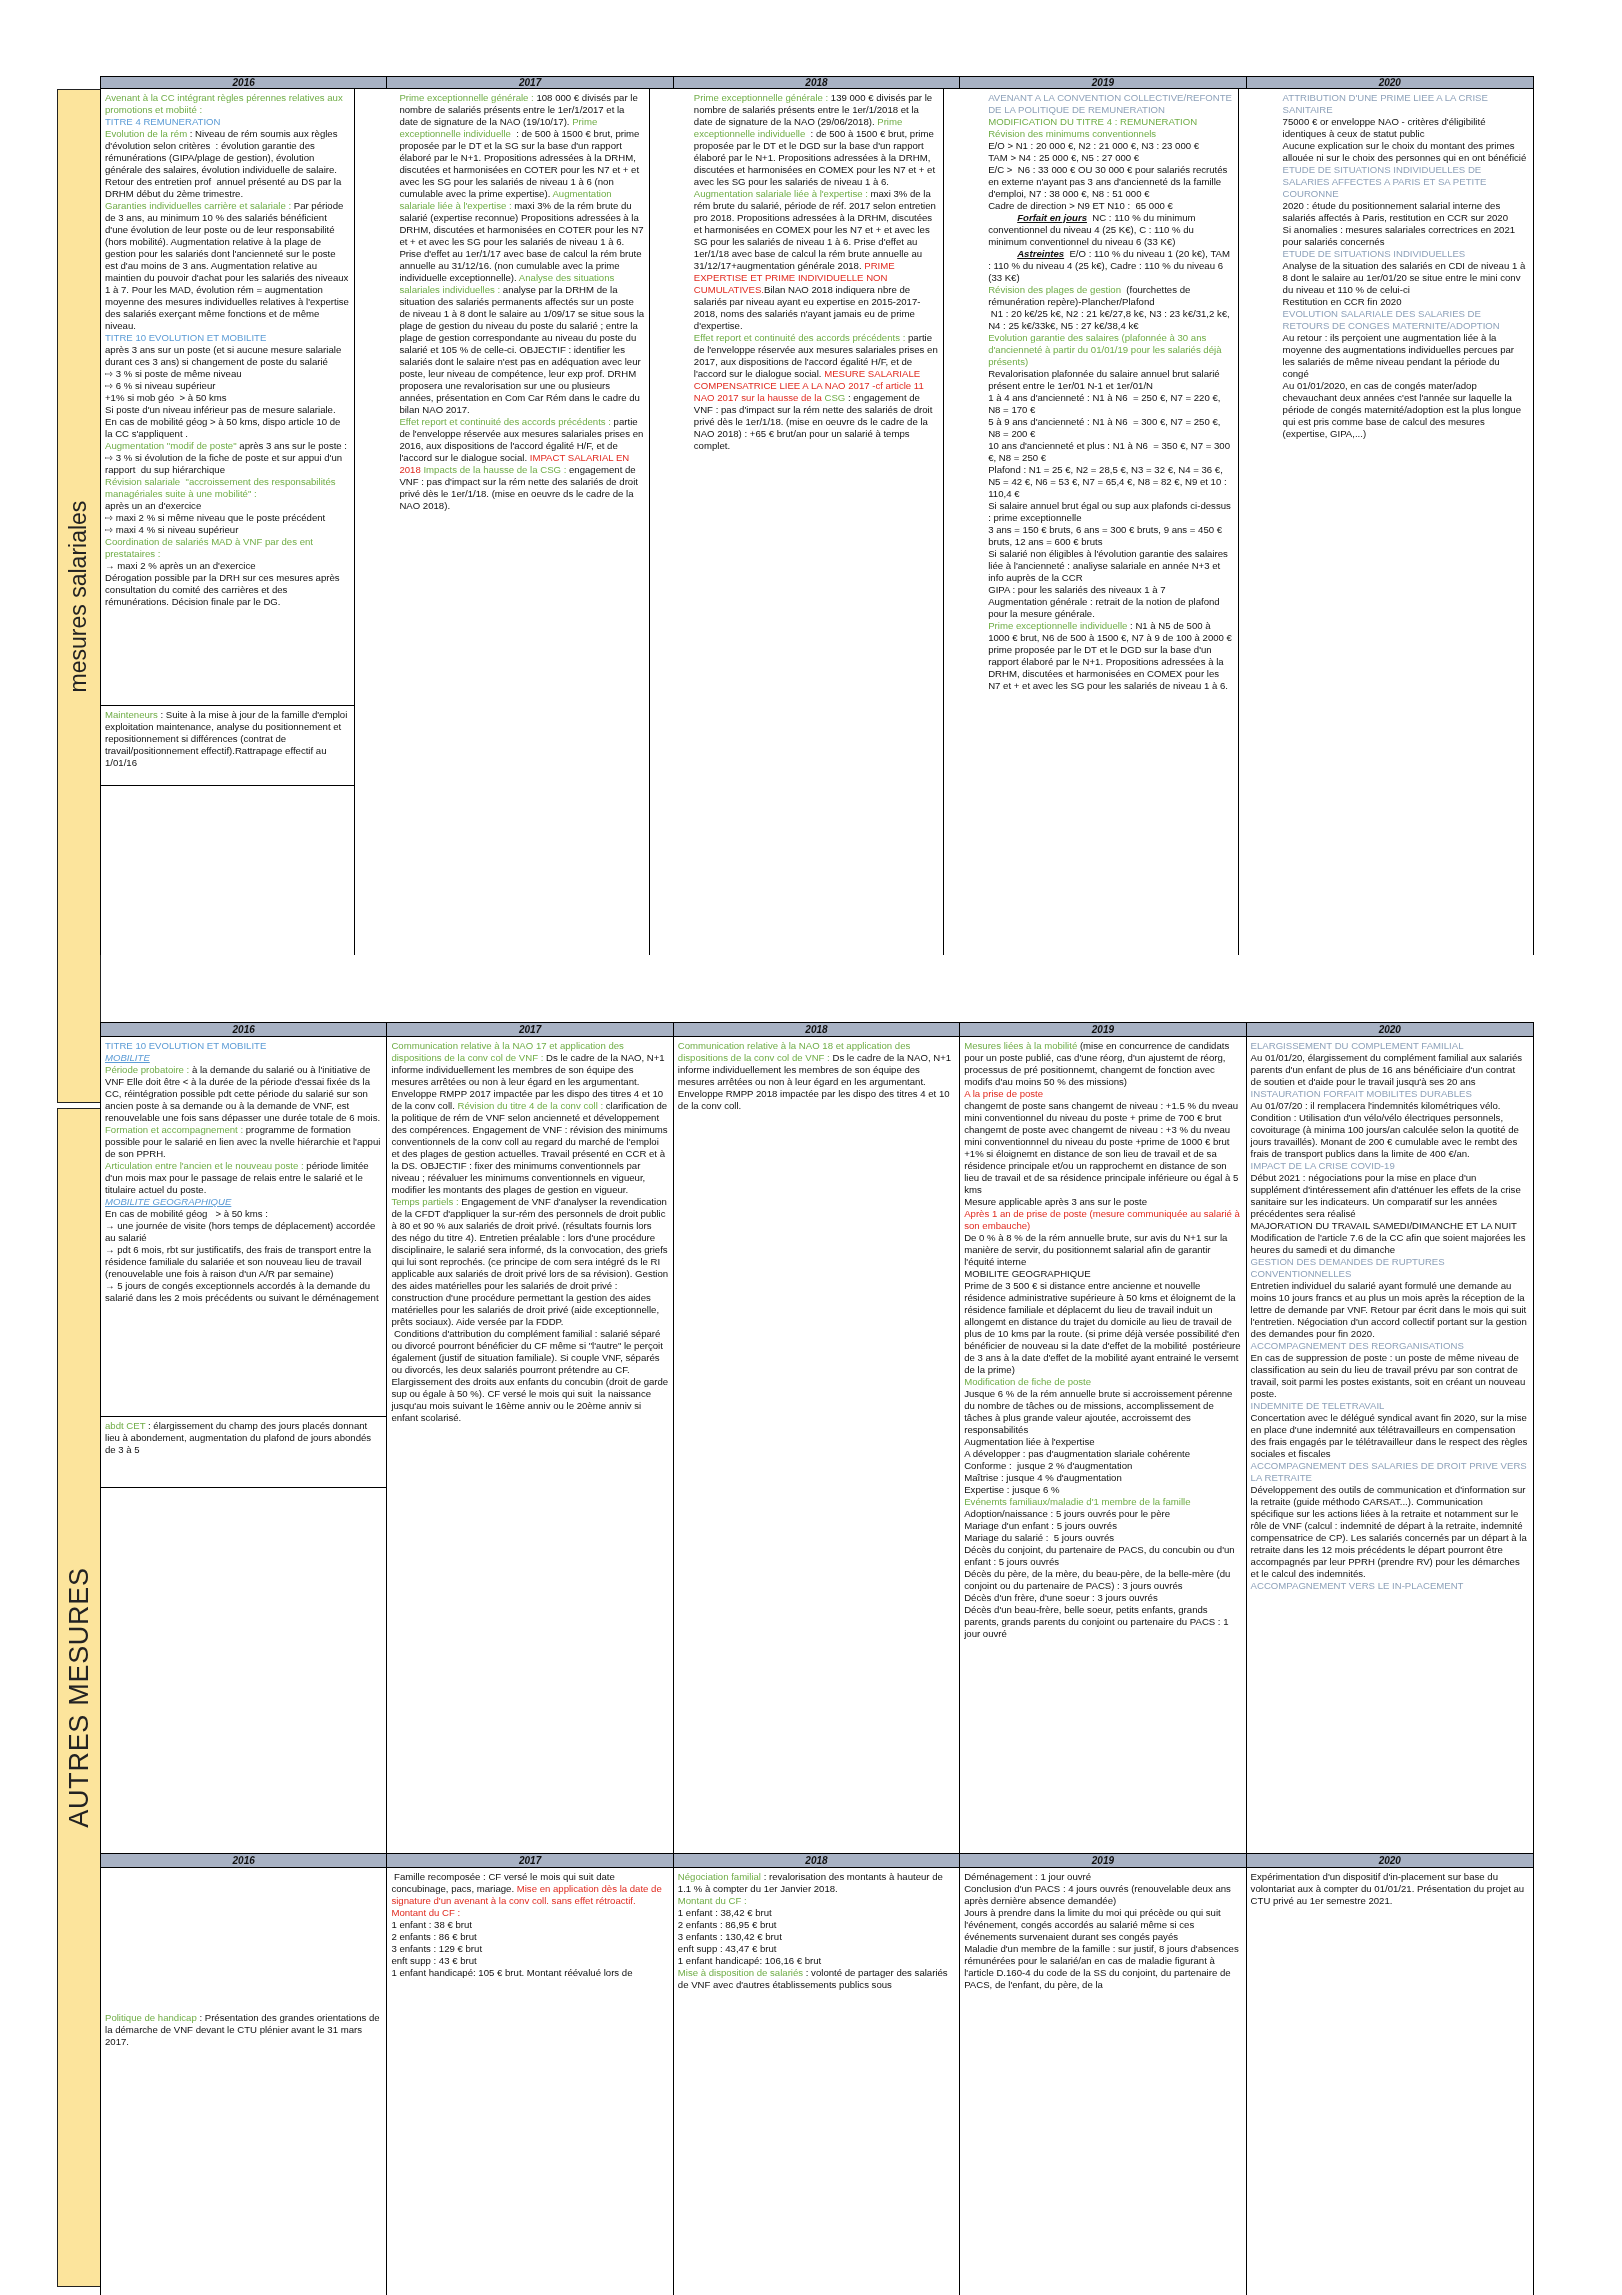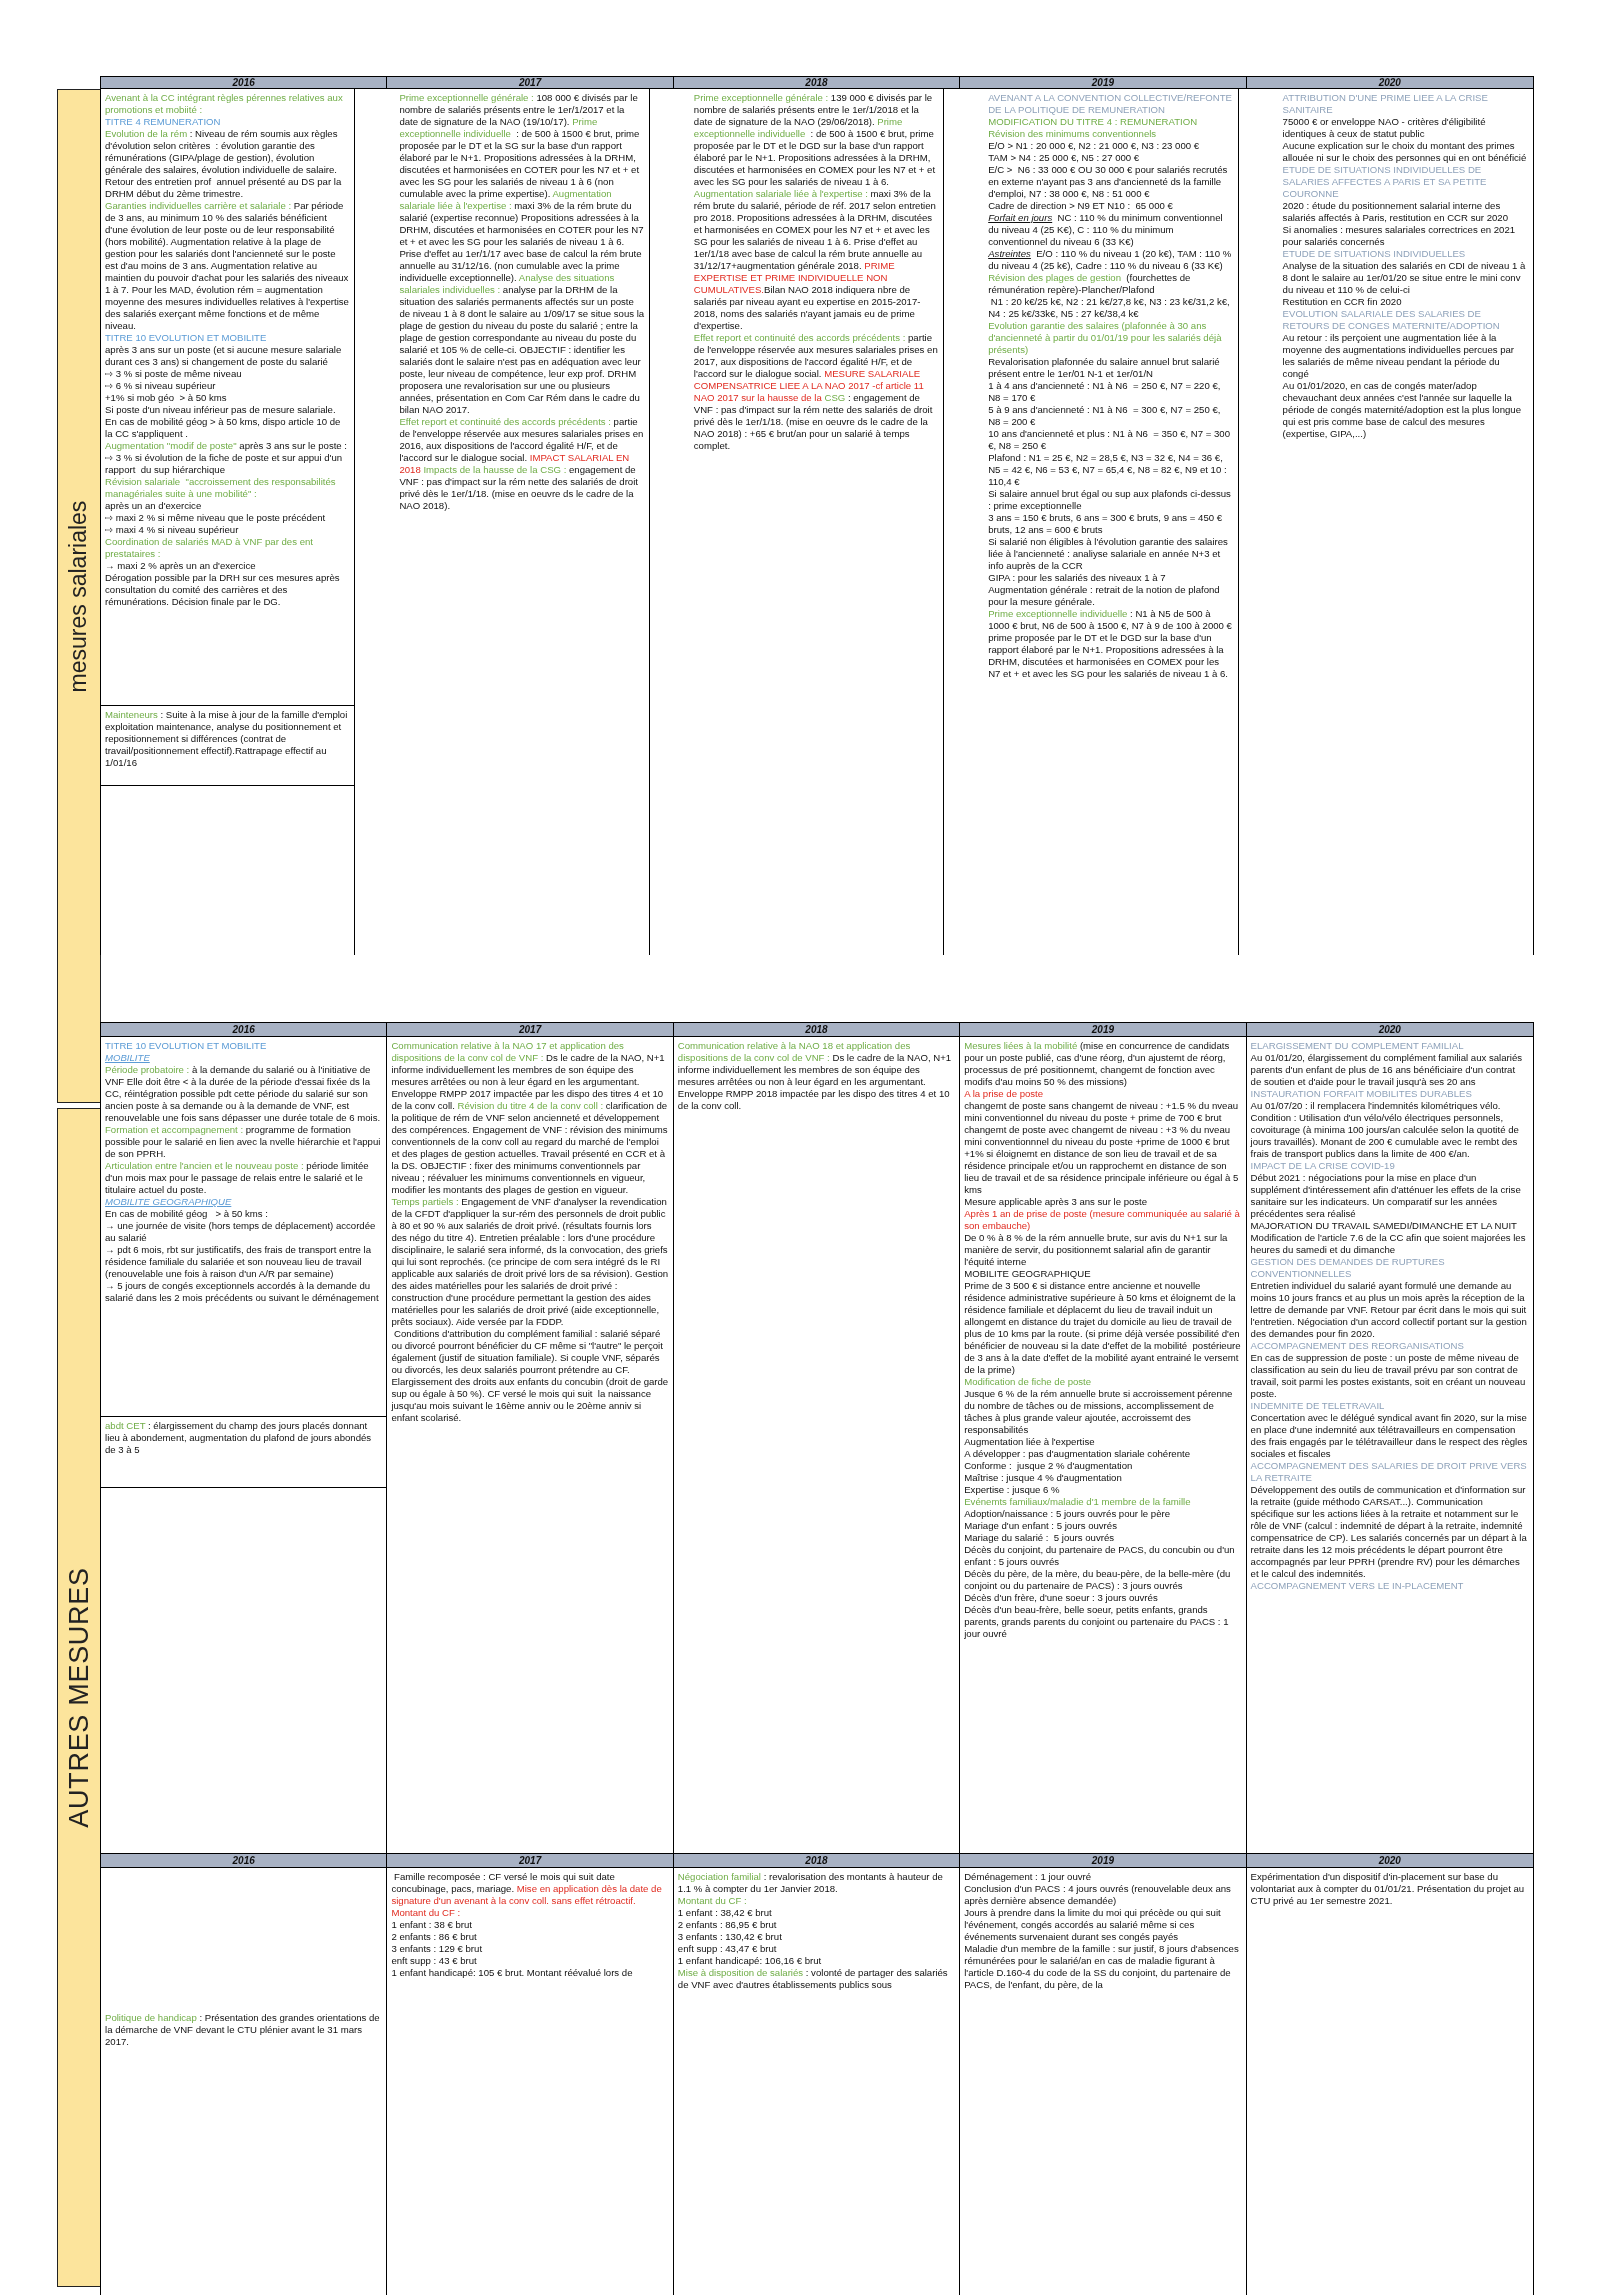--- a/index.html
+++ b/index.html
@@ -37,21 +37,21 @@
   .h936{height:617px;} .h120{height:80px;}
   .h576{height:380px;} .h107{height:71px;}
   .fill{flex:1;}
   .pad-top{padding-top:144px;}
   .seg-k{color:#111;}
   .seg-g{color:var(--green);}
   .seg-b{color:var(--blue);margin-top:29px;}
   .seg-gb{color:var(--gray-blue);text-align:right;}
   .seg-r{color:var(--red);}
   .seg-bu{color:var(--blue);font-style:italic;text-decoration:underline;}
-  .seg-iu{color:#111;font-style:italic;text-decoration:underline;font-weight:400;}
+  .seg-iu{color:#111;font-style:italic;text-decoration:underline;font-weight:700;margin-left:29px;}
 </style>
 </head>
 <body>
 
 <div class="page">
 
   <div class="side side-1">
     <span>mesures salariales</span>
   </div>
   <div class="side side-2">

